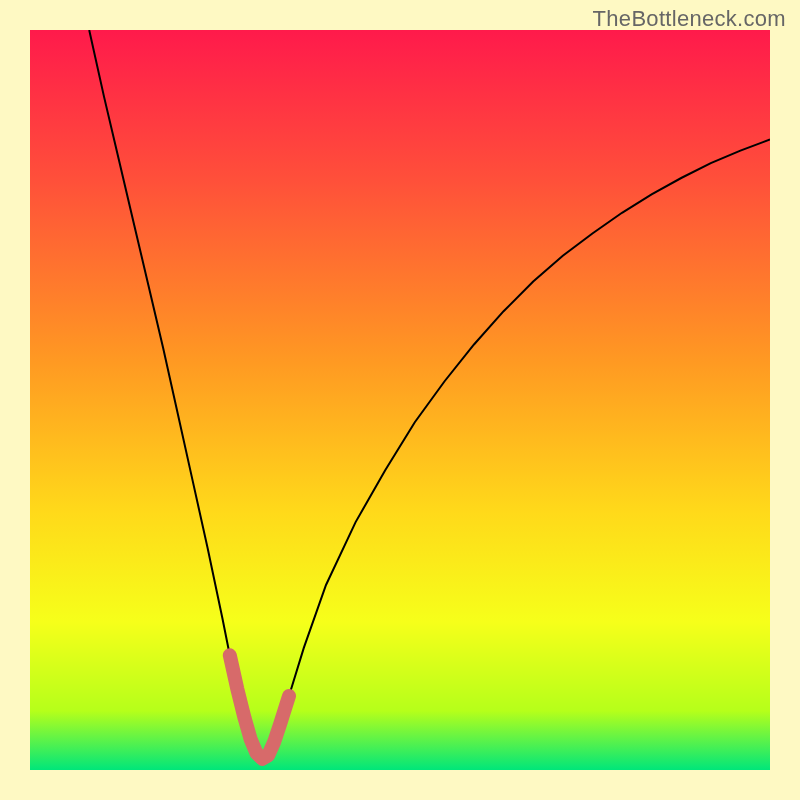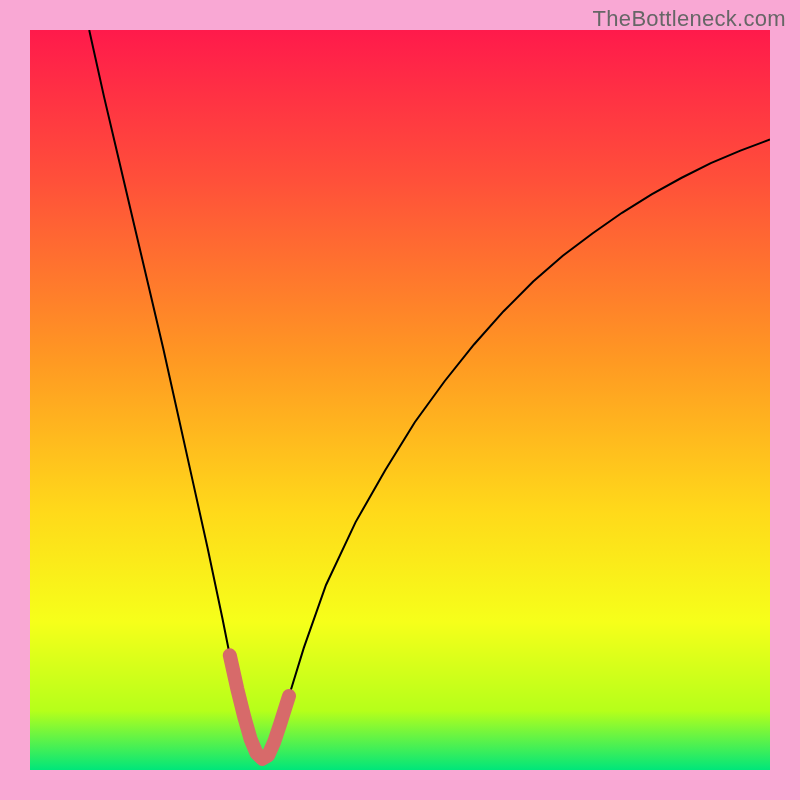--- a/index.html
+++ b/index.html
@@ -6,21 +6,21 @@
     margin: 0;
     padding: 0;
     width: 800px;
     height: 800px;
     overflow: hidden;
     font-family: Arial, Helvetica, sans-serif;
   }
   .root {
     width: 800px;
     height: 800px;
-    background: #f9a8d4;
+    background: #fef9c3;
     position: relative;
   }
   .watermark {
     position: absolute;
     top: 6px;
     right: 14px;
     color: #666666;
     font-size: 22px;
     font-weight: 400;
     letter-spacing: 0.3px;

